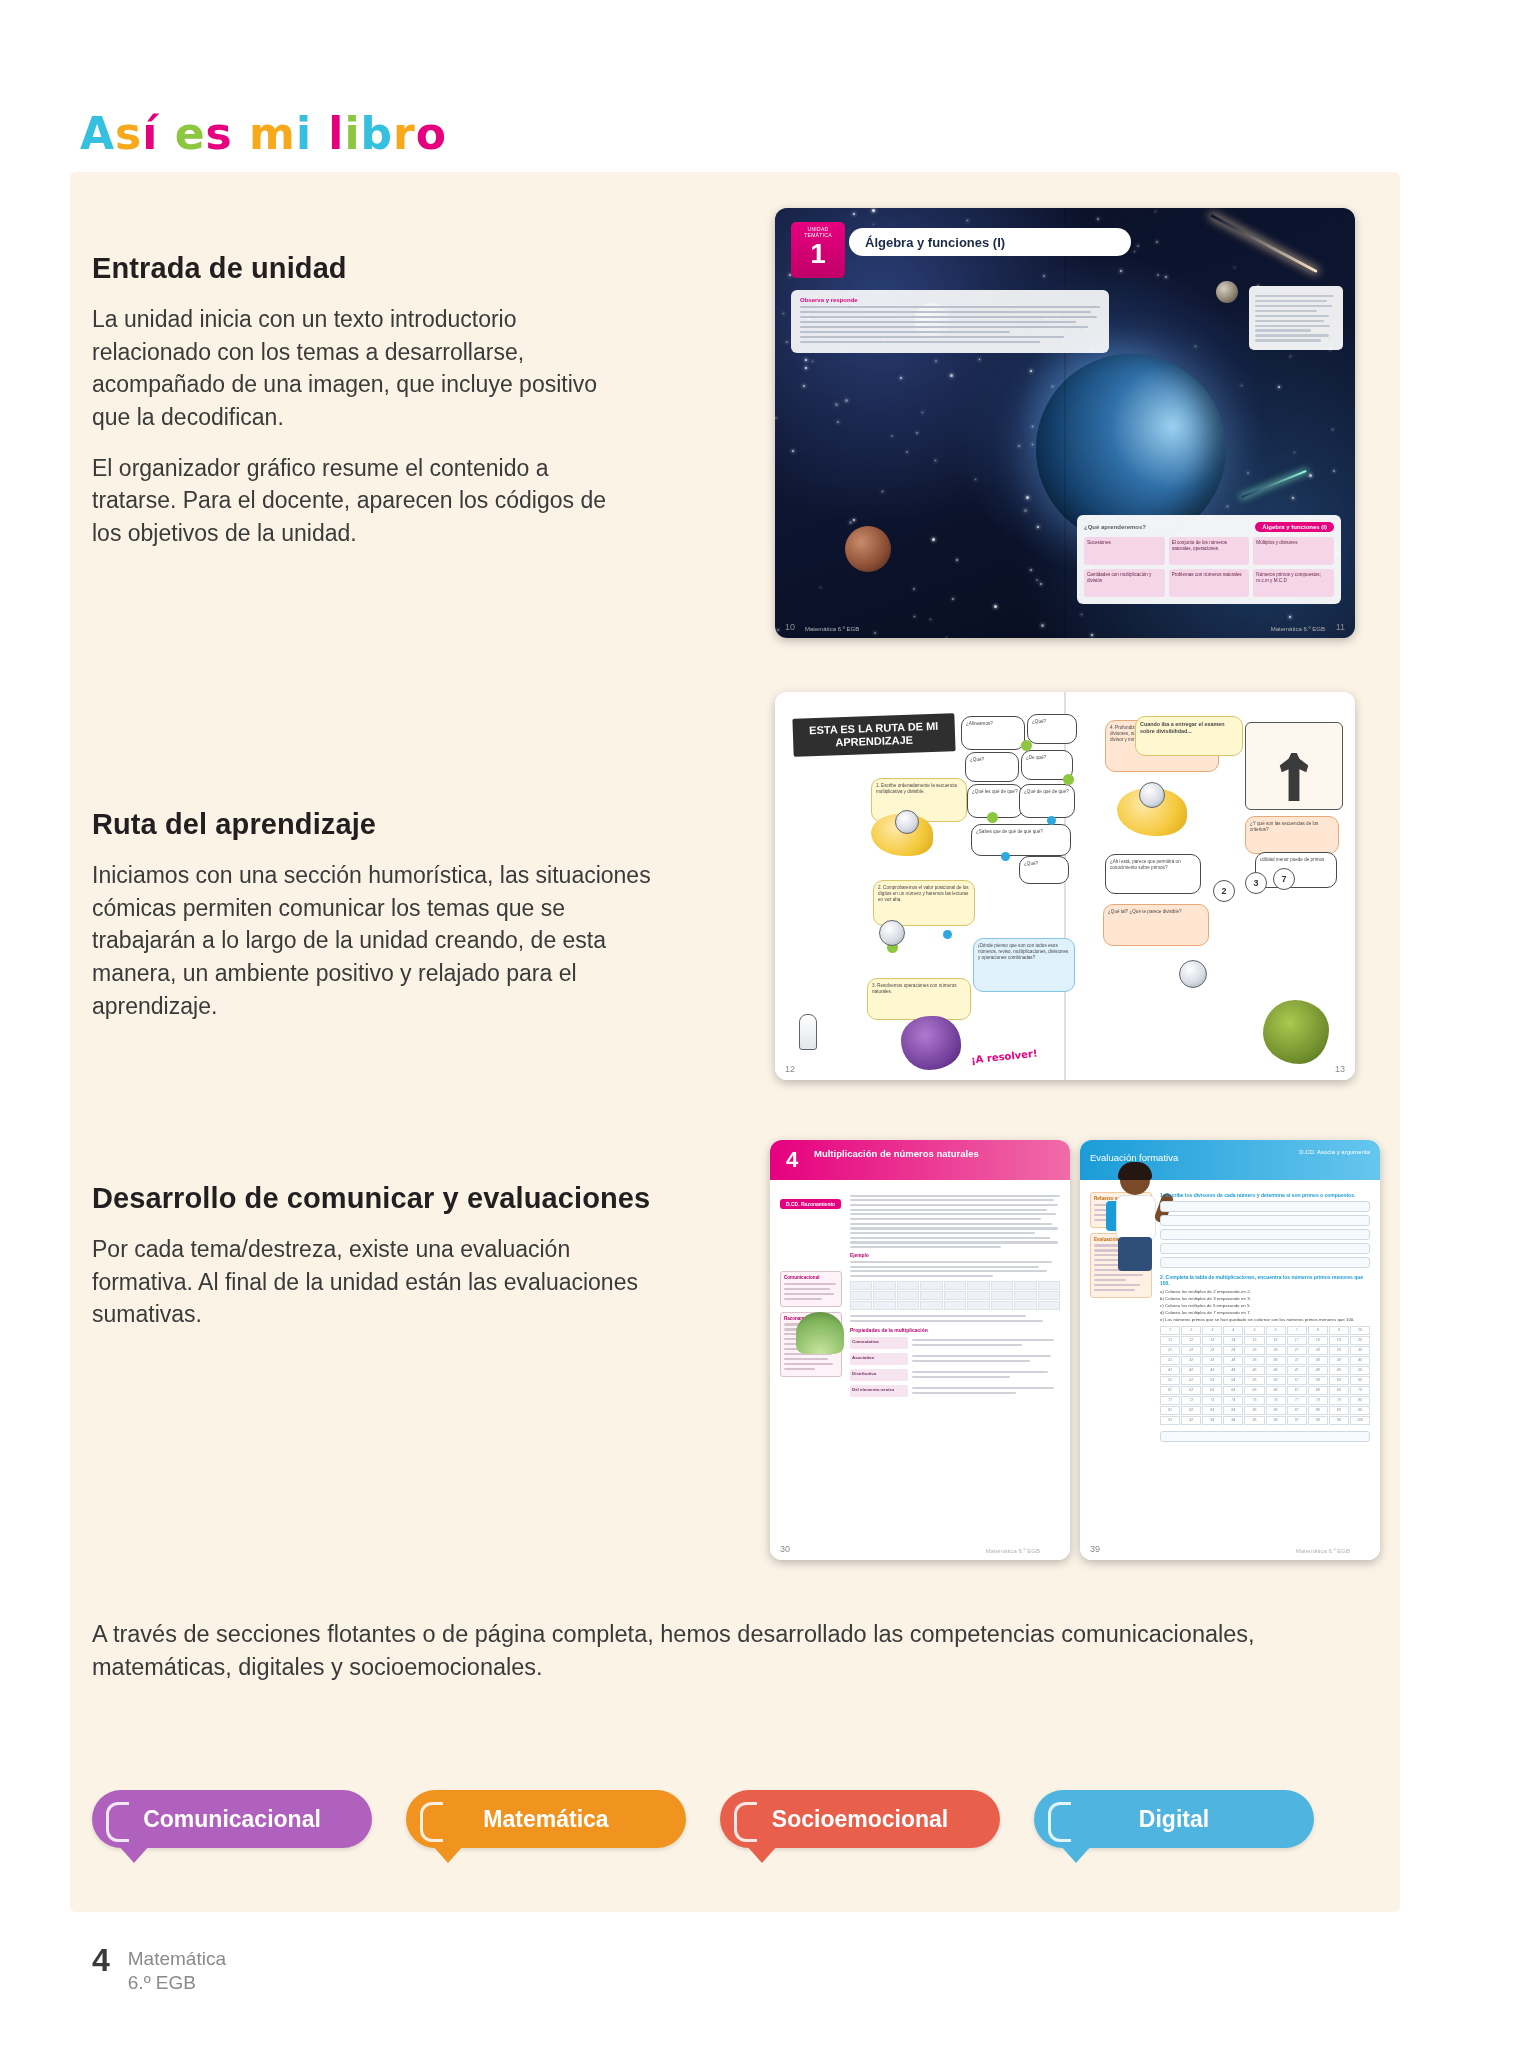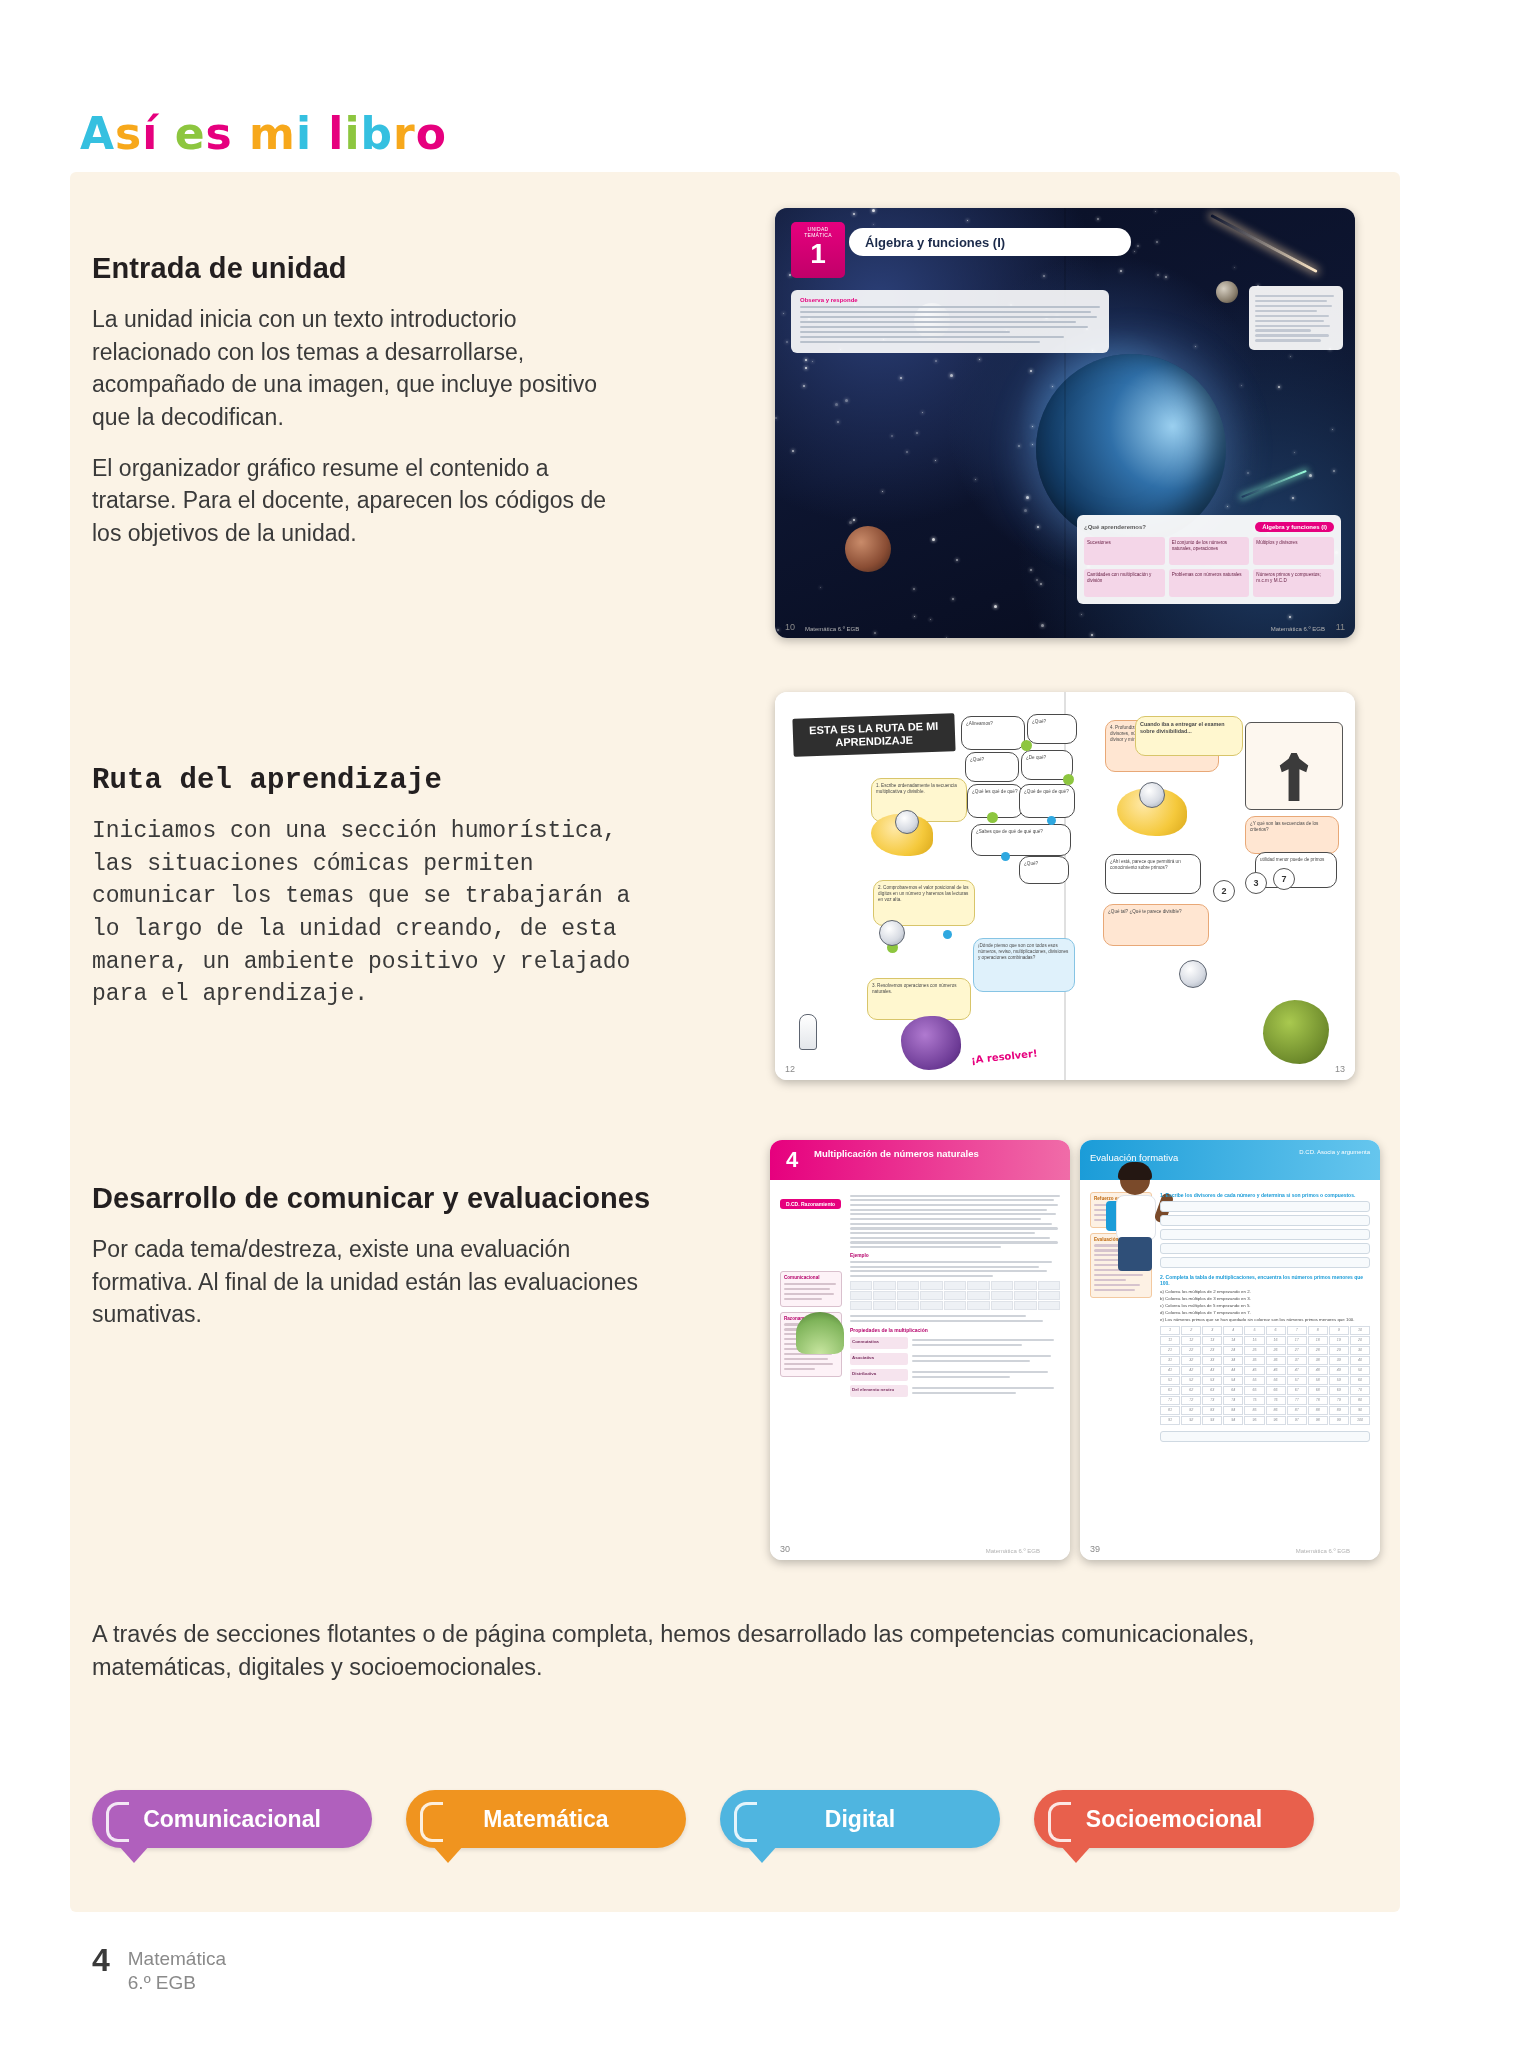--- a/index.html
+++ b/index.html
@@ -36,21 +36,21 @@
     letter-spacing:0.1px;
   }
   .block p {
     margin:0 0 18px 0;
     font-size:23px; line-height:1.42; color:#3a3a3a;
     font-weight:300;
   }
   .block p:last-child { margin-bottom:0; }
 
   #blk-entrada { left:92px; top:252px; width:540px; }
-  #blk-ruta    { left:92px; top:764px; width:570px;font-family:Liberation Mono, monospace; }
+  #blk-ruta    { left:92px; top:808px; width:570px; }
   #blk-desarr  { left:92px; top:1182px; width:580px; }
   #blk-comp    { left:92px; top:1618px; width:1230px; }
   #blk-comp p  { font-size:23.5px; }
 
   
   .spread {
     position:absolute;
     border-radius:12px;
     overflow:hidden;
     box-shadow:0 3px 10px rgba(0,0,0,.25);
@@ -898,31 +898,31 @@
       </div>
     </div>
     <div class="pill-wrap">
       <div class="pill-tail" style="border-top-color: rgb(240, 148, 31);"></div>
       <div class="pill" style="background: rgb(240, 148, 31);">
         <div class="pill-hook"></div>
         <span>Matemática</span>
       </div>
     </div>
     <div class="pill-wrap">
+      <div class="pill-tail" style="border-top-color: rgb(232, 96, 76);"></div>
+      <div class="pill" style="background: rgb(232, 96, 76);">
+        <div class="pill-hook"></div>
+        <span>Socioemocional</span>
+      </div>
+    </div>
+    <div class="pill-wrap">
       <div class="pill-tail" style="border-top-color: rgb(79, 181, 224);"></div>
       <div class="pill" style="background: rgb(79, 181, 224);">
         <div class="pill-hook"></div>
         <span>Digital</span>
-      </div>
-    </div>
-    <div class="pill-wrap">
-      <div class="pill-tail" style="border-top-color: rgb(232, 96, 76);"></div>
-      <div class="pill" style="background: rgb(232, 96, 76);">
-        <div class="pill-hook"></div>
-        <span>Socioemocional</span>
       </div>
     </div>
   </div>
 
 <div class="footer">
   <div class="pnum">4</div>
   <div class="meta">
     <div>Matemática</div>
     <div>6.º EGB</div>
   </div>

